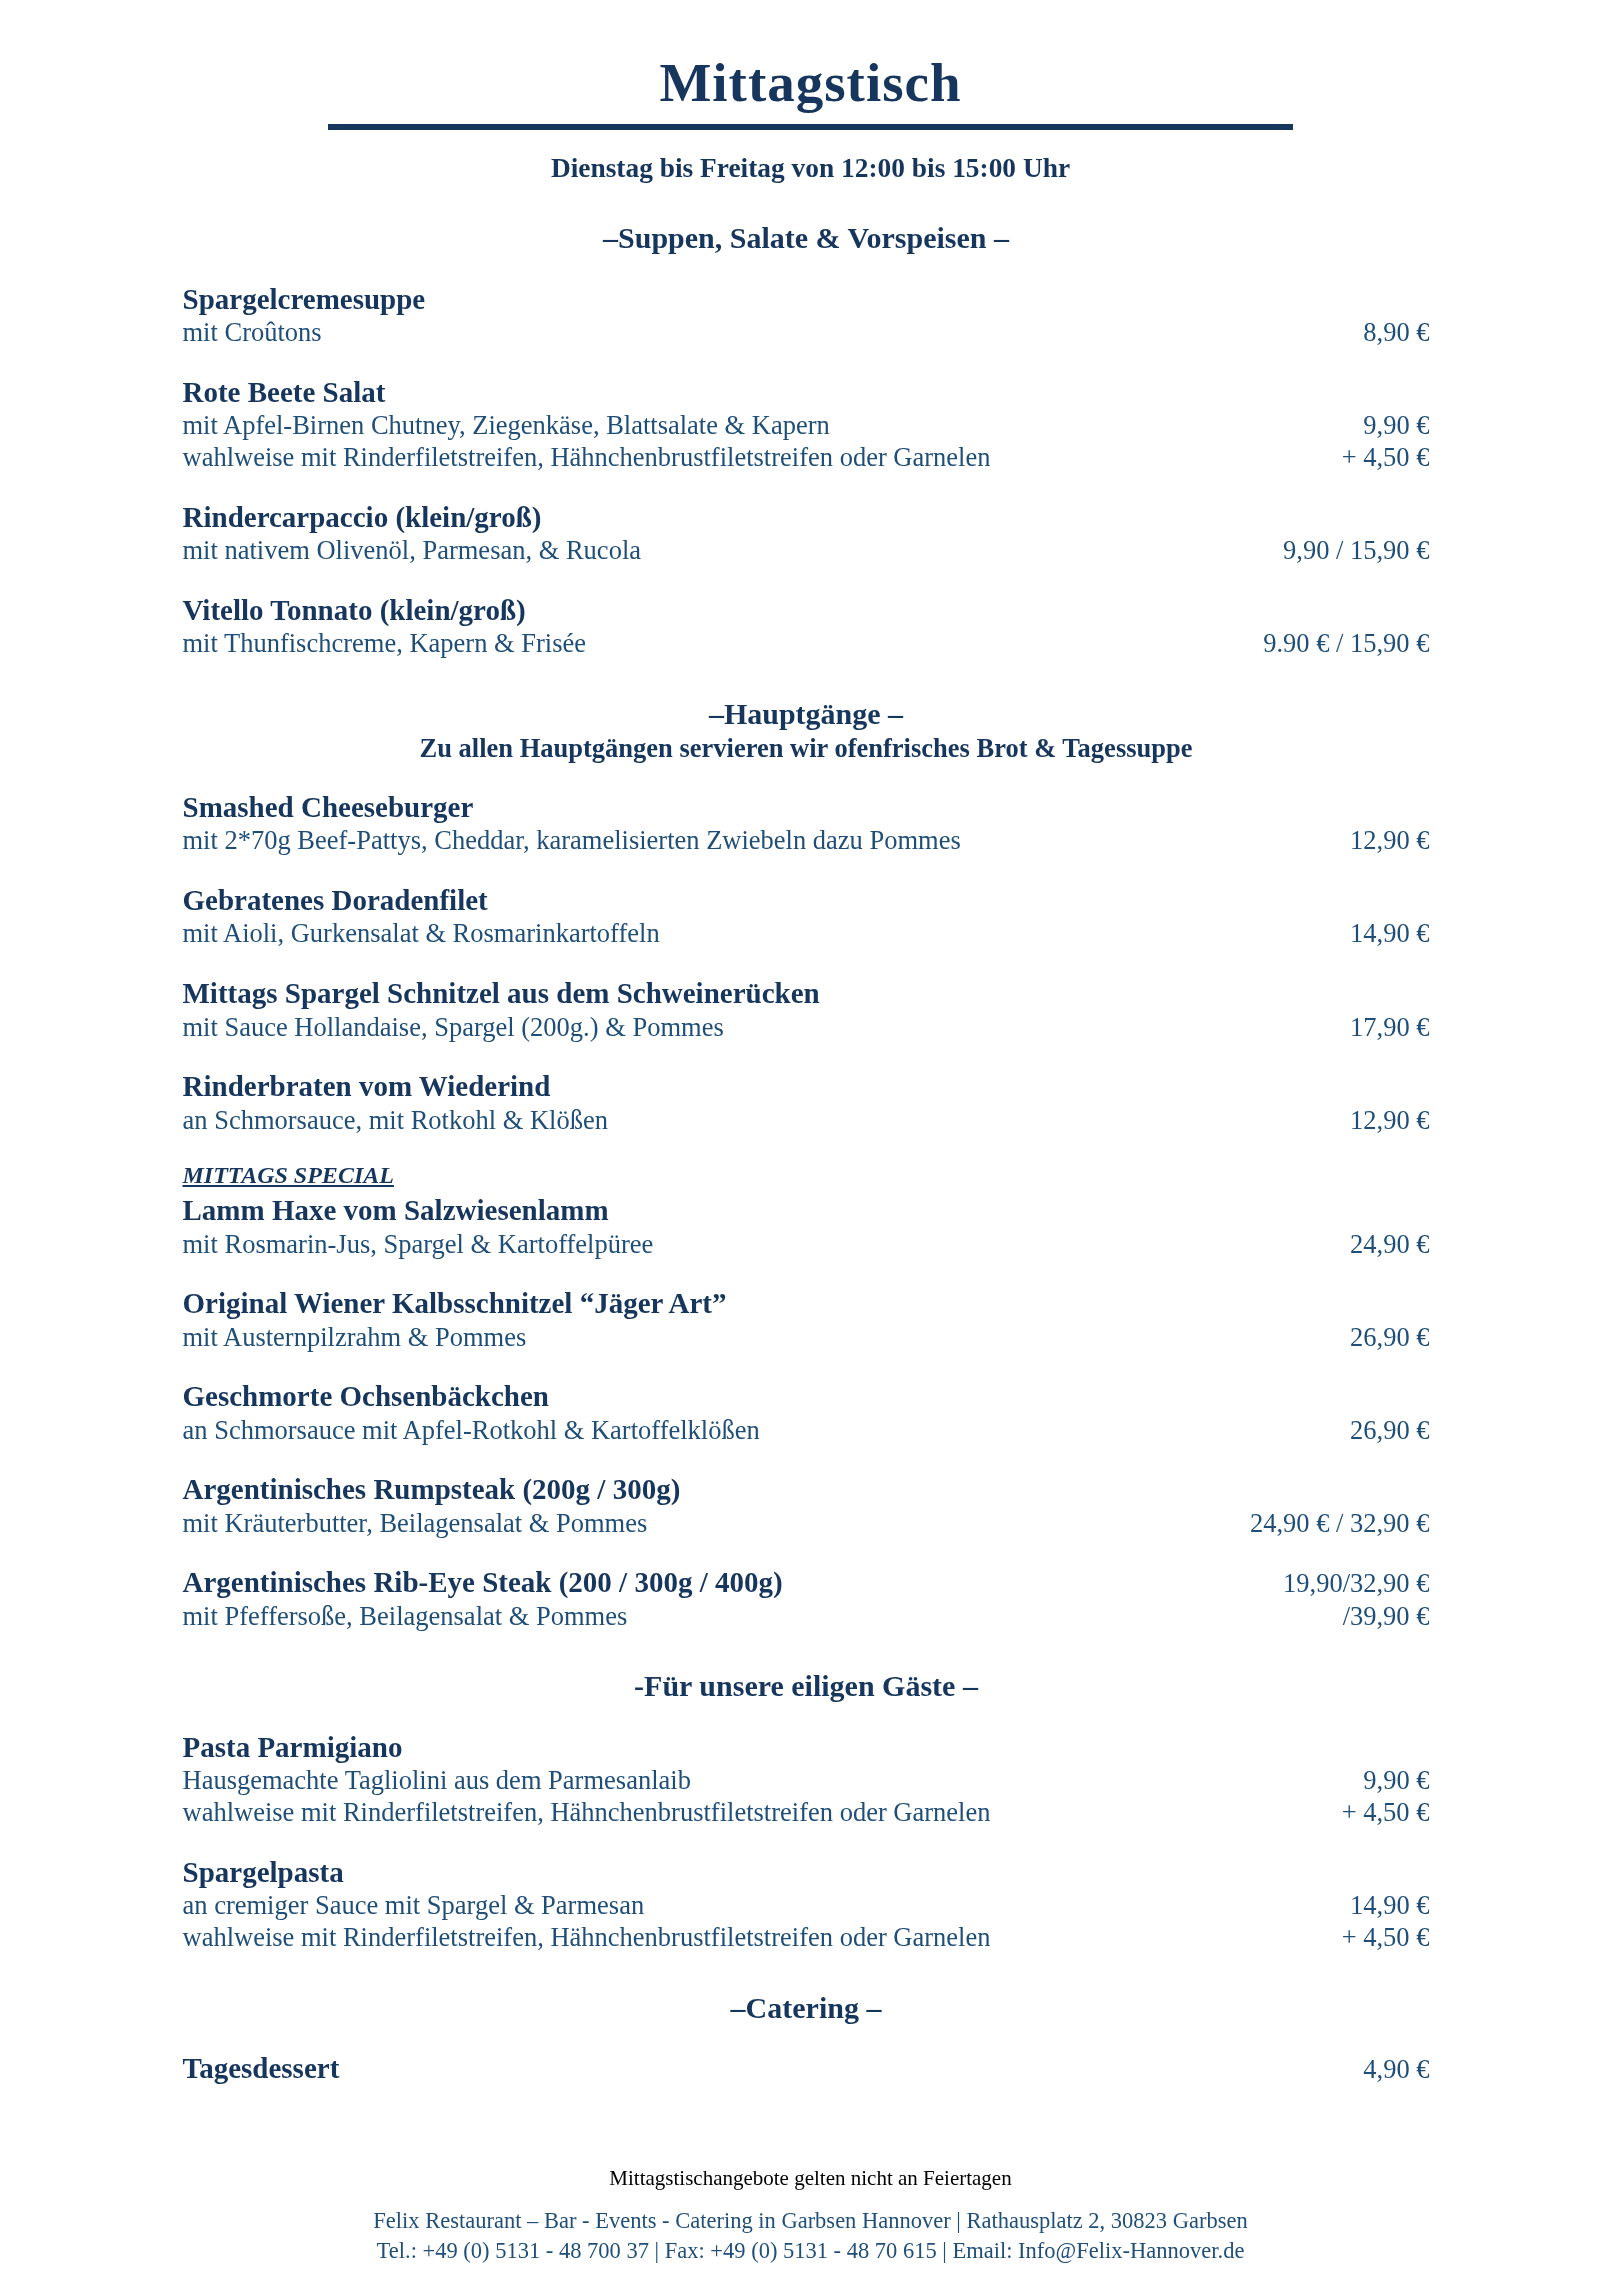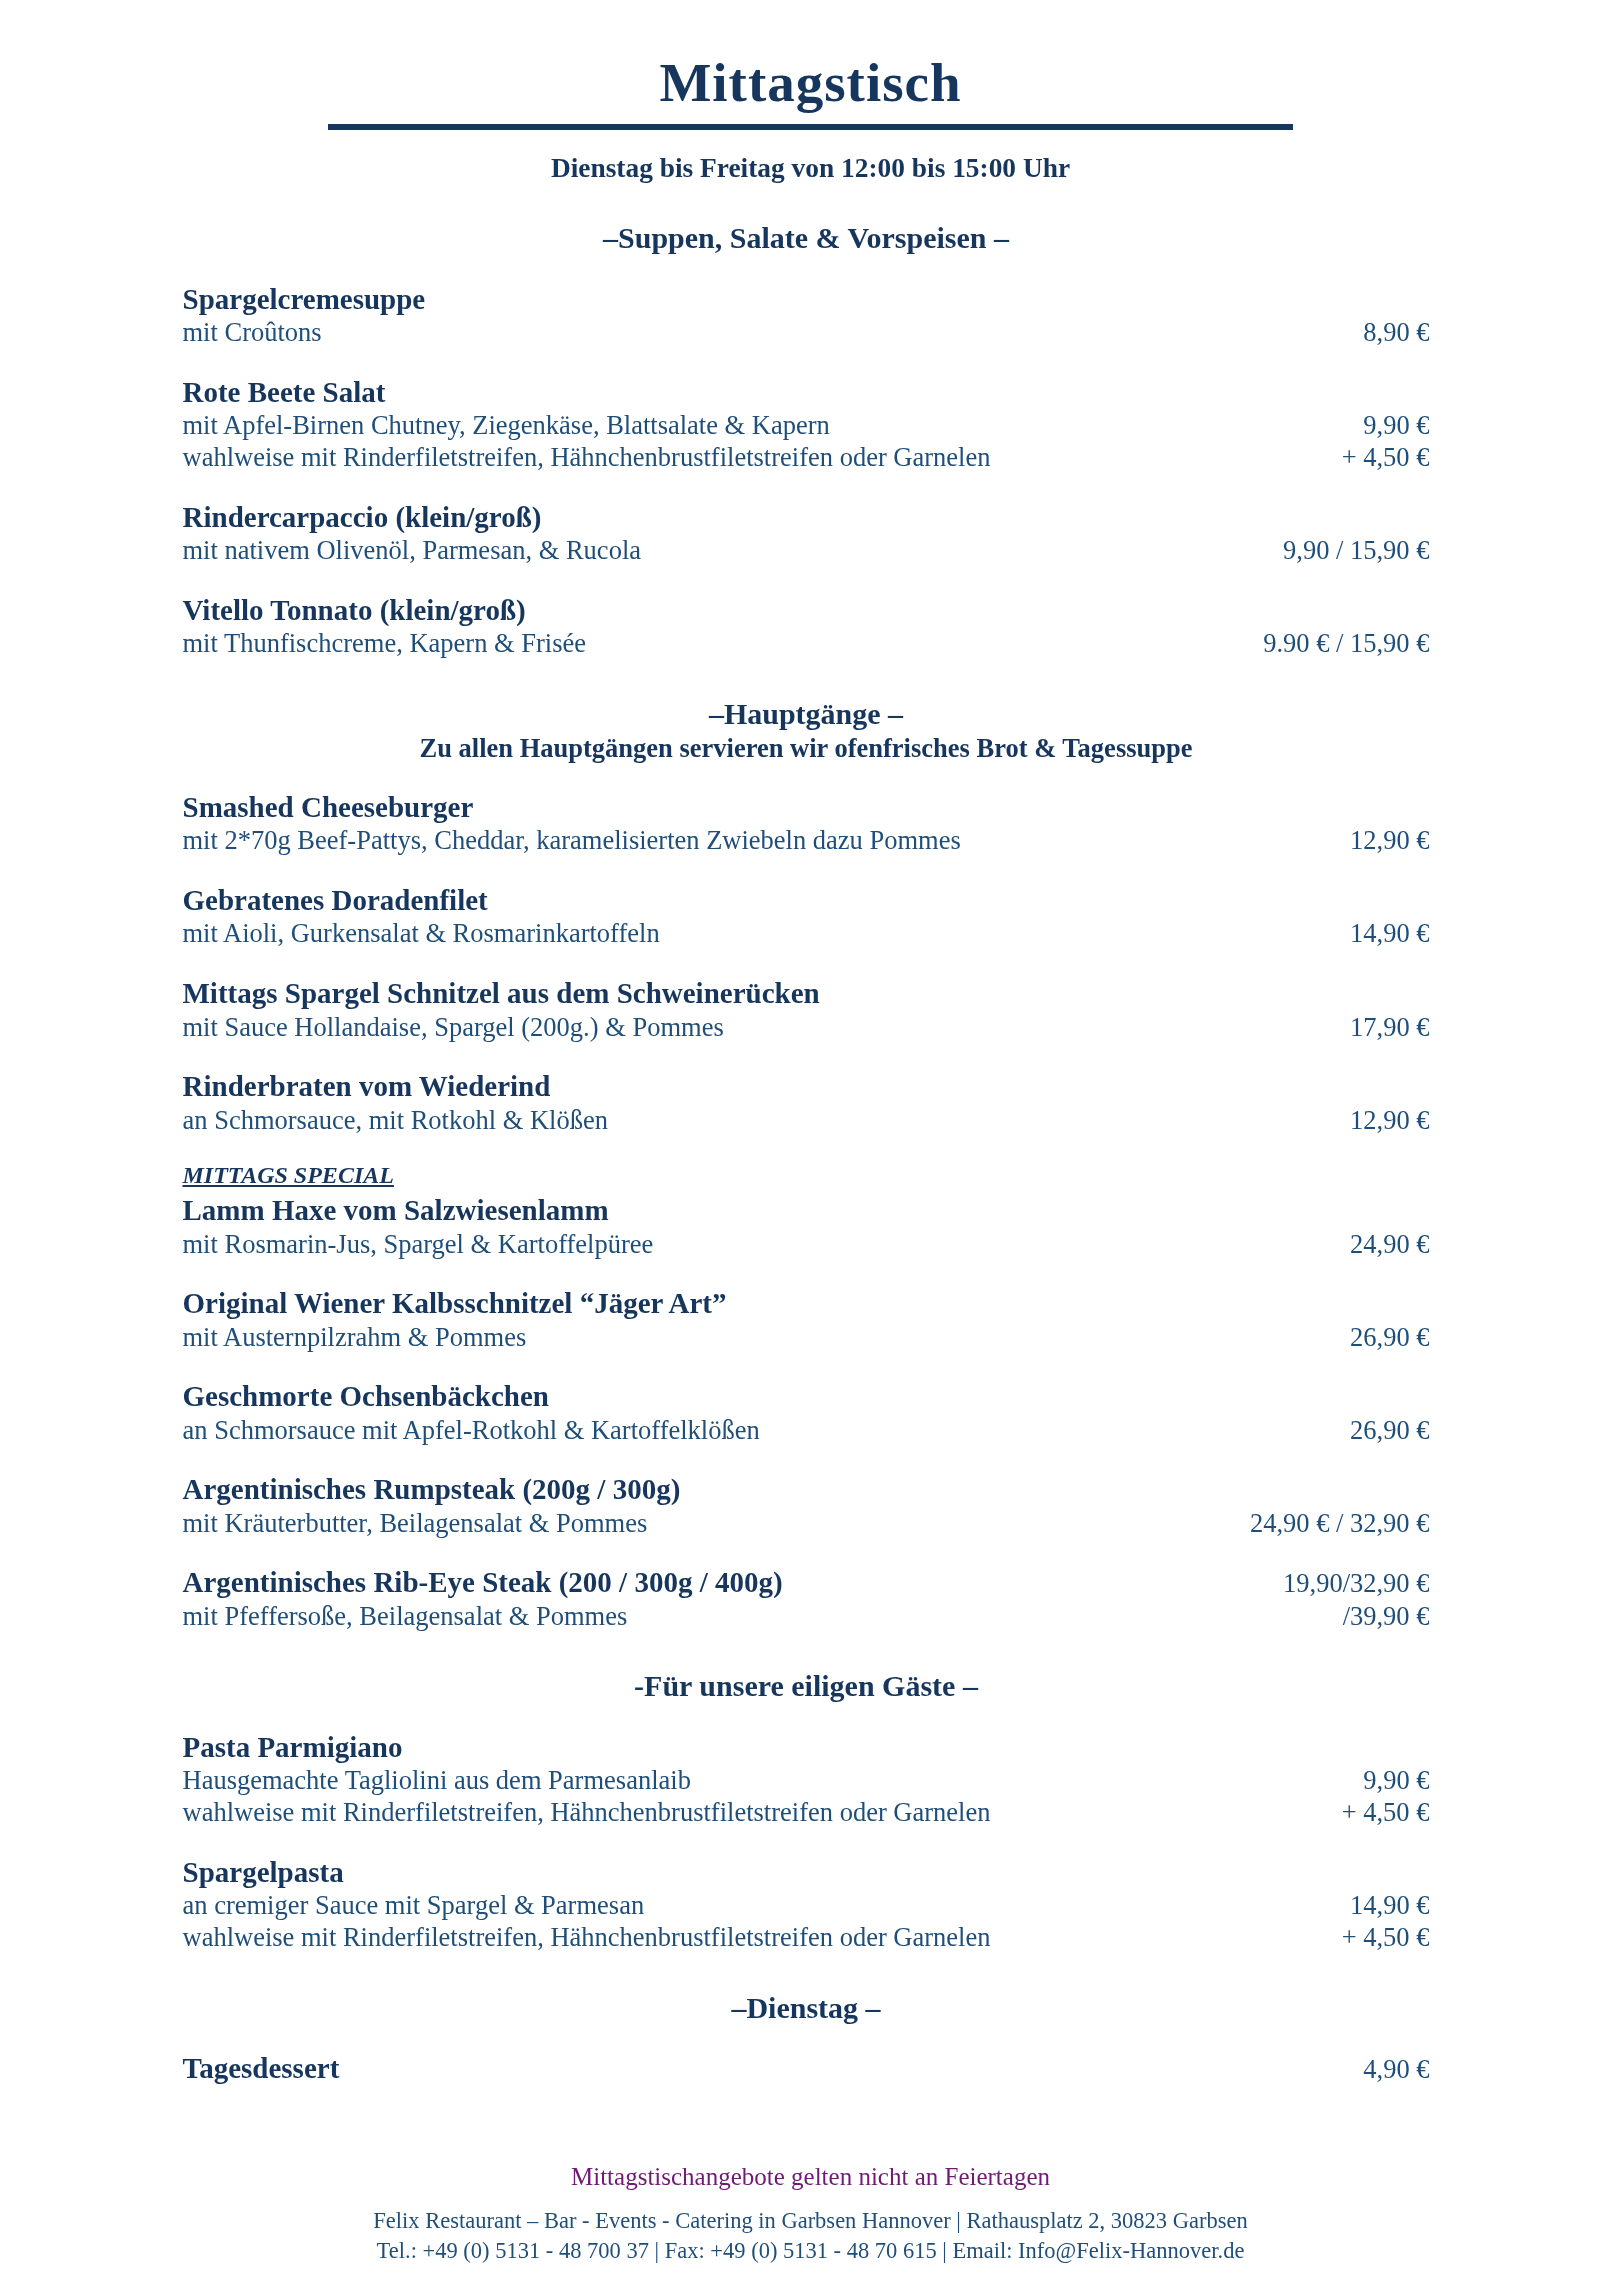--- a/index.html
+++ b/index.html
@@ -79,22 +79,22 @@
     text-decoration:underline;
     color:#17365d;
     margin-bottom:3.9px;
   }
   .footer {
     position:absolute;
     left:0; right:0; bottom:27.4px;
     text-align:center;
   }
   .footer-note {
-    font-size:25px;
-    color:#701a75;
+    font-size:21px;
+    color:#000000;
     margin-bottom:15.7px;
   }
   .footer-line {
     font-size:22.5px;
     color:#1f4e79;
     line-height:1.32;
   }
 </style>
 </head>
 <body>
@@ -260,21 +260,21 @@
             <div class="item-desc">an cremiger Sauce mit Spargel &amp; Parmesan</div>
             <div class="item-price">14,90 €</div>
           </div>
           <div class="item-row">
             <div class="item-desc">wahlweise mit Rinderfiletstreifen, Hähnchenbrustfiletstreifen oder Garnelen</div>
             <div class="item-price">+ 4,50 €</div>
           </div>
         </div>
       </section>
       <section class="menu-section">
-        <div class="section-heading">–Dienstag –</div>
+        <div class="section-heading">–Catering –</div>
         <div class="menu-item">
           <div class="item-row">
             <div class="item-title">Tagesdessert</div>
             <div class="item-price">4,90 €</div>
           </div>
         </div>
       </section>
     </div>
 
   <div class="footer">

